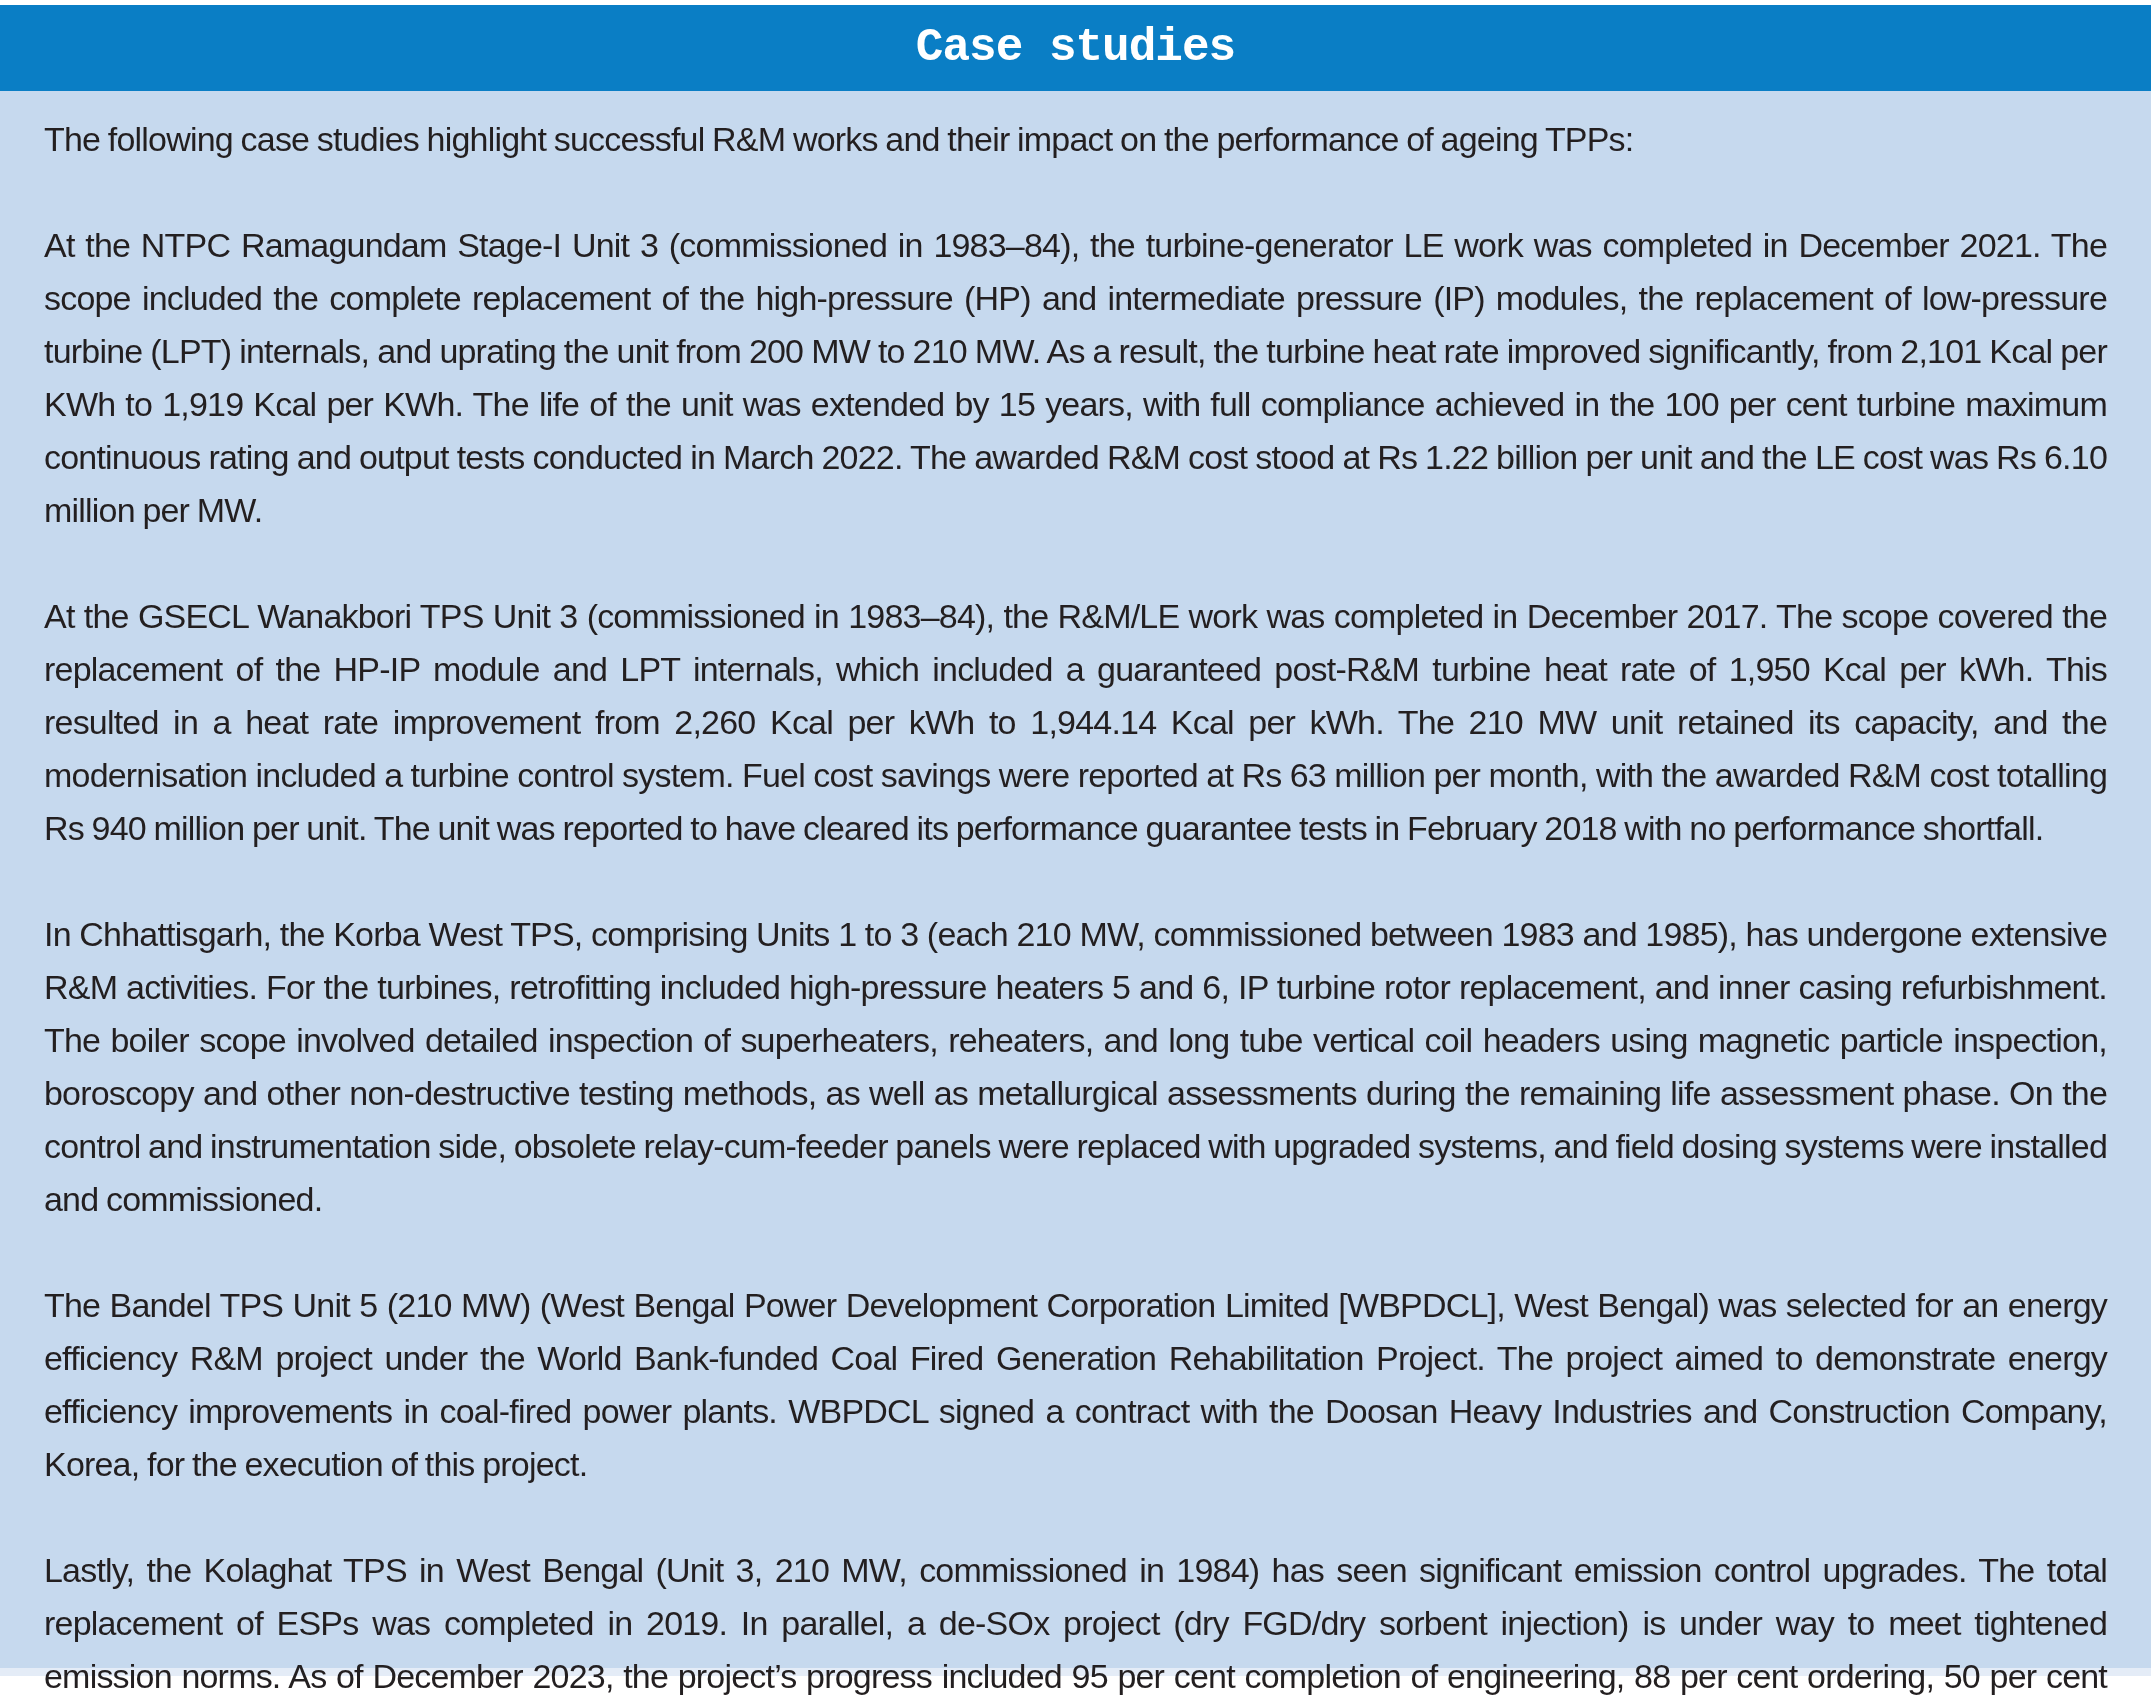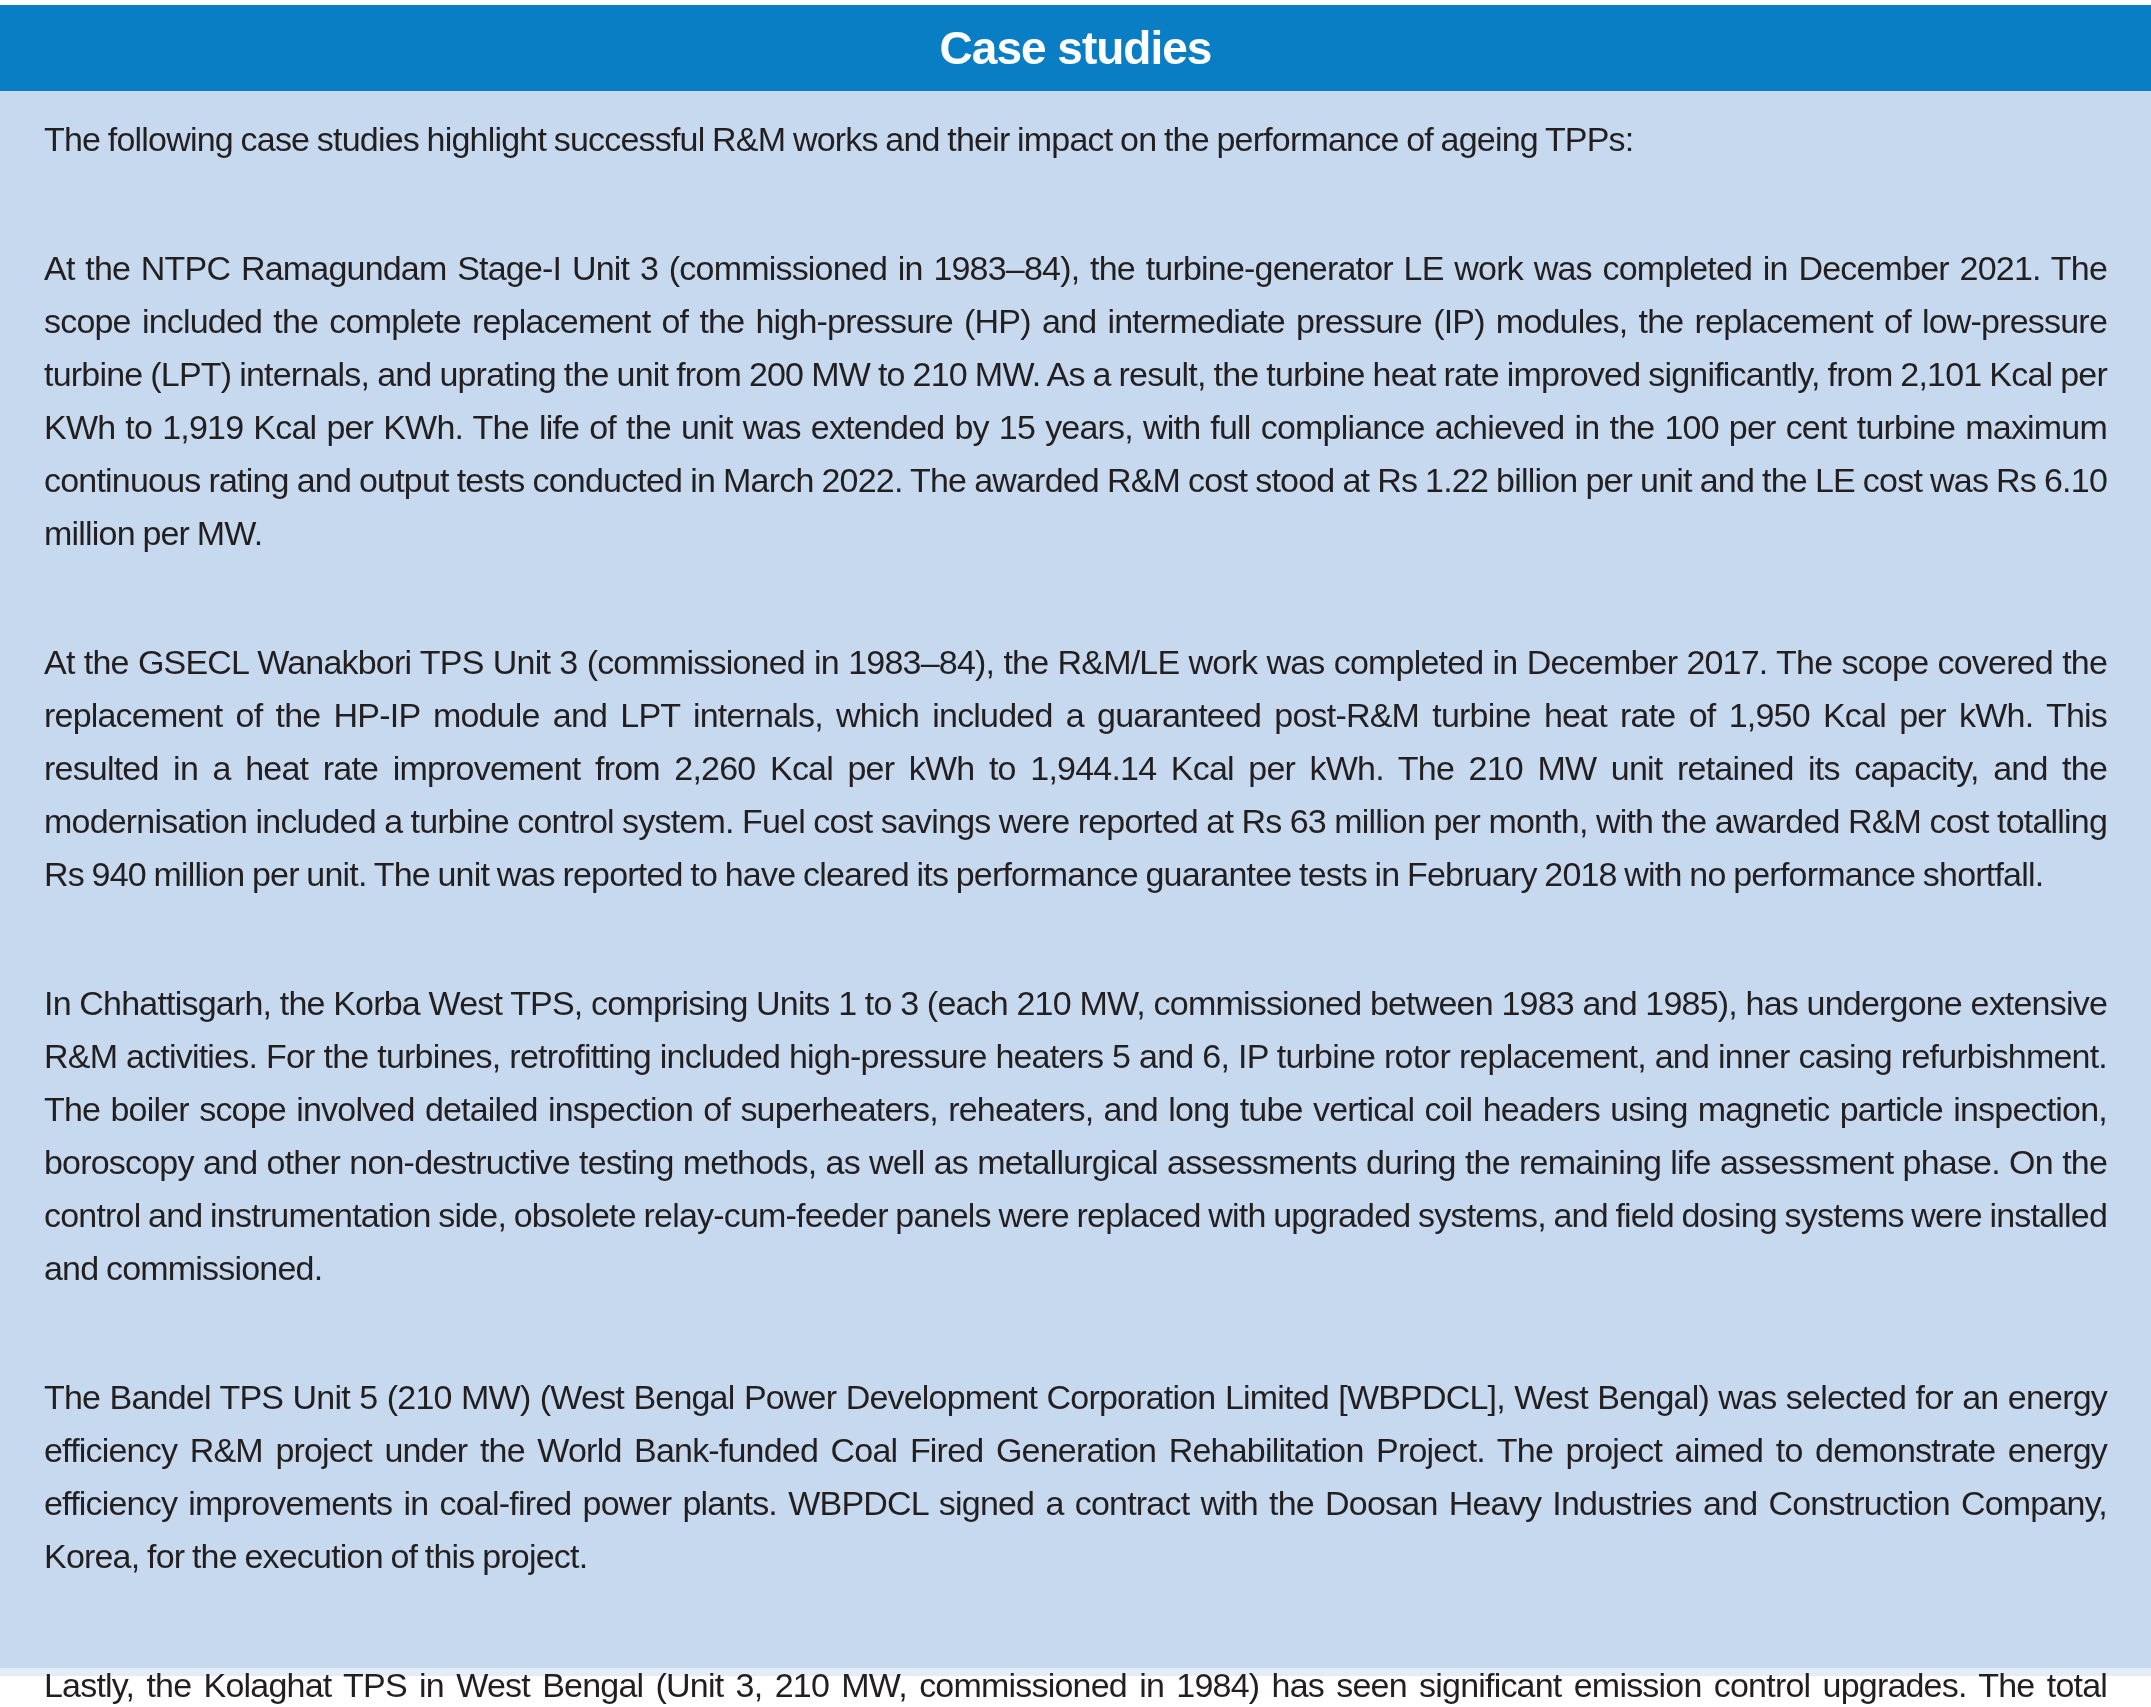--- a/index.html
+++ b/index.html
@@ -16,20 +16,21 @@
     padding-top: 5px;
     font-family: "Liberation Sans", "DejaVu Sans", sans-serif;
     overflow: hidden;
   }
   .header-bar {
     height: 86px;
     background: var(--header-bg, #0a7ec5);
     display: flex;
     align-items: center;
     justify-content: center;
+    font-family: Liberation Mono, monospace;
   }
   .title {
     margin: 0;
     color: var(--header-text, #ffffff);
     font-size: 46px;
     font-weight: bold;
     letter-spacing: -1px;
   }
   .content {
     box-sizing: border-box;
@@ -40,21 +41,21 @@
     font-size: 34px;
     line-height: 53px;
     letter-spacing: -0.8px;
     word-spacing: -1px;
     text-align: justify;
   }
   .para {
     margin: 0;
   }
   .para + .para {
-    margin-top: 76px;
+    margin-top: 53px;
   }
   .bottom-strip {
     height: 8px;
     background: var(--bottom-strip, #e4ecf7);
   }
 </style>
 </head>
 <body>
 
 <div class="page">

